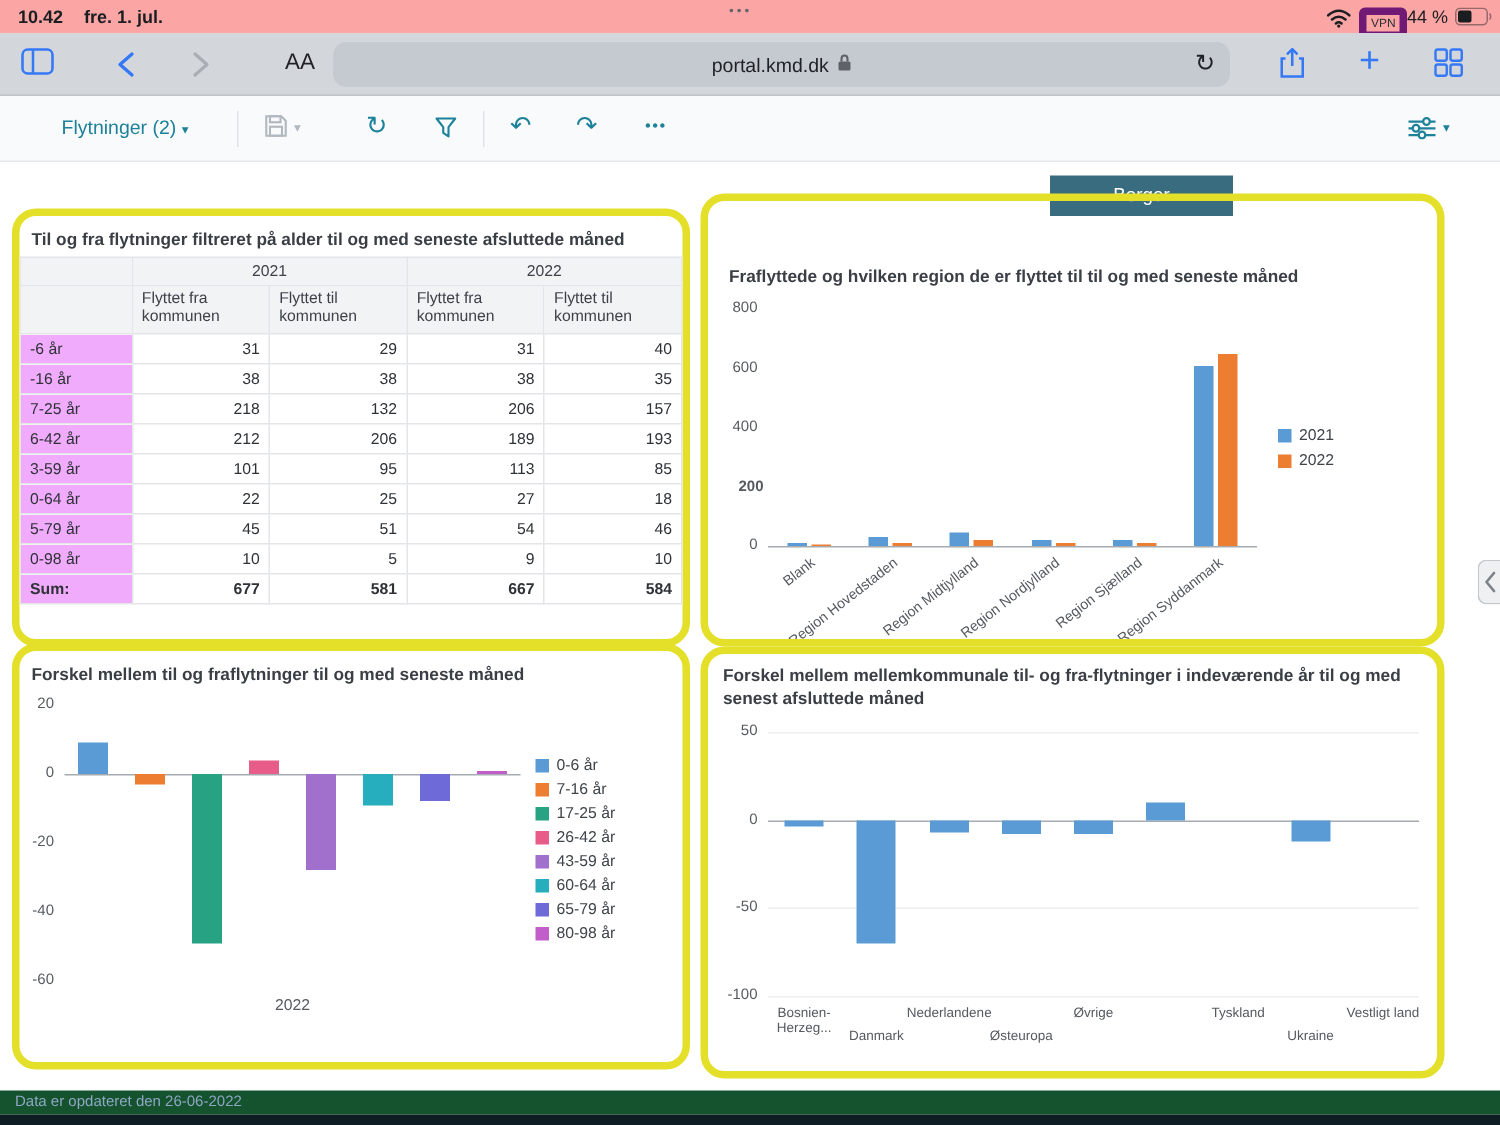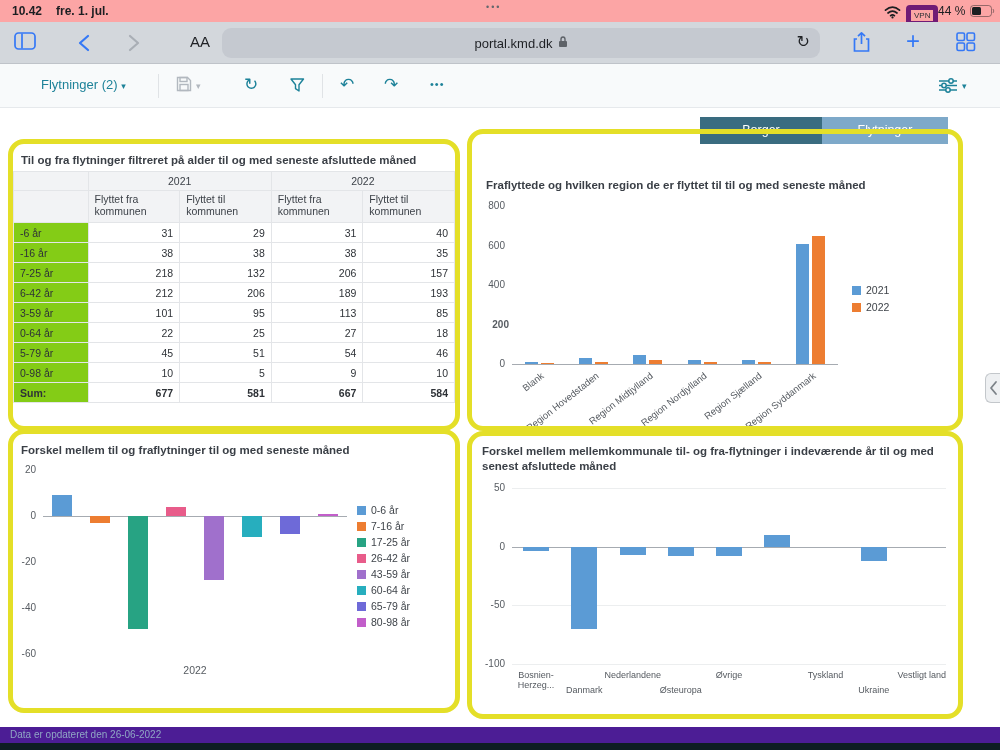--- a/index.html
+++ b/index.html
@@ -56,21 +56,21 @@
 
   
   #data-table{position:absolute;left:0;top:27px;border-collapse:collapse;table-layout:fixed;font-size:10.5px;color:#2e3237;background:#fff;}
   #data-table th,#data-table td{border:1px solid #e3e5e8;padding:0 6px;white-space:nowrap;overflow:hidden;}
   #data-table th{background:#f2f3f5;font-weight:400;color:#3d4249;text-align:left;}
   .year-th{text-align:center !important;height:19px;}
   .colhdr-th{height:32px;line-height:1.15;white-space:normal !important;vertical-align:top;padding-top:2px !important;}
   .lbl-col{width:76px;}
   .val-col{width:93px;}
   #data-table td.val{text-align:right;height:20px;}
-  #data-table td.lbl{background:#84cc16;}
+  #data-table td.lbl{background:#f0abfc;}
   #data-table tr.sum td{font-weight:700;border-top:1px solid #c6c9cd;}
 
   
   .chart-mount{position:absolute;}
   .chart-mount>div{position:absolute;}
   #chart-region{left:6px;top:66px;width:476px;height:220px;}
   #chart-age{left:0px;top:30px;width:438px;height:216px;}
   #chart-country{left:4px;top:46px;width:478px;height:228px;}
   .ytick{font-size:10px;color:#565b61;text-align:right;}
   .gridline{height:1px;background:#eceeef;}
@@ -79,21 +79,21 @@
   .xlab-st{width:56px;text-align:center;font-size:9px;color:#555a60;line-height:1.15;}
   .xaxis-title{text-align:center;font-size:10.5px;color:#565b61;}
   .legend{position:absolute;display:flex;flex-direction:column;gap:5px;}
   #legend-region{left:374px;top:84px;}
   #legend-age{left:344px;top:40px;gap:4px;}
   .lg-item{display:flex;align-items:center;gap:5px;}
   .lg-sq{width:9px;height:9px;flex:0 0 9px;}
   .lg-t{font-size:10.5px;color:#3f444a;white-space:nowrap;}
 
   
-  .footer-strip{position:absolute;left:0;top:727px;width:1000px;height:16px;background:#4c1d95;}
+  .footer-strip{position:absolute;left:0;top:727px;width:1000px;height:16px;background:#14532d;}
   .footer-text{position:absolute;left:10px;top:2px;font-size:10px;color:#8fa6c4;}
   .bottom-bar{position:absolute;left:0;top:743px;width:1000px;height:7px;background:#0e1d23;}
 
   
   .collapse-btn{position:absolute;left:985px;top:373px;width:15px;height:30px;background:#eef0f2;border:1px solid #c3c7cb;border-right:none;border-radius:6px 0 0 6px;z-index:30;display:flex;align-items:center;justify-content:center;}
 </style>
 </head>
 <body>
 
 <div id="screen">
@@ -212,21 +212,20 @@
   <div class="page-header">
     <span class="abs" style="left:12px;top:112px;">
       <svg width="28" height="26">
           <path d="M14 2 L26 13 H21.5 V24 H6.5 V13 H2 Z" fill="#59b2c0"></path>
         </svg>
     </span>
     <span class="page-title">Borger</span>
   </div>
   <div class="tabs">
     <div class="tab active">Borger</div>
-    <div class="tab inactive">Flytninger</div>
   </div>
 
   <div class="panel" id="panel-table">
     <div class="panel-title">Til og fra flytninger filtreret på alder til og med seneste afsluttede måned</div>
     <table id="data-table">
         <thead>
           <tr>
             <th class="lbl-col"></th>
             <th class="year-th" colspan="2">2021</th>
             <th class="year-th" colspan="2">2022</th>

